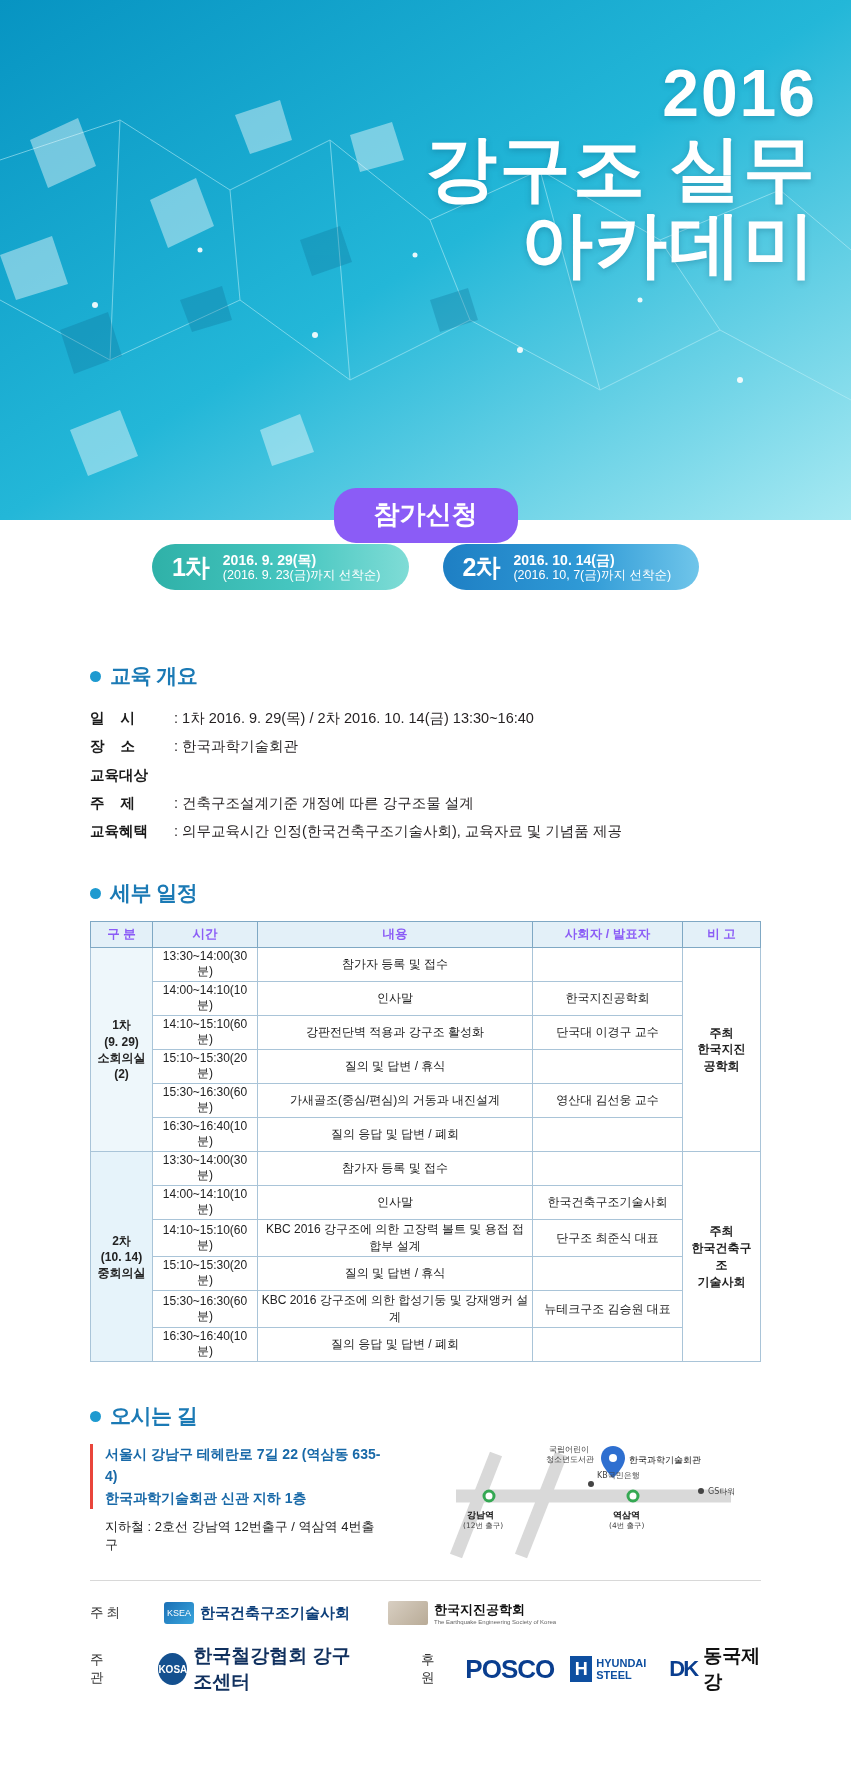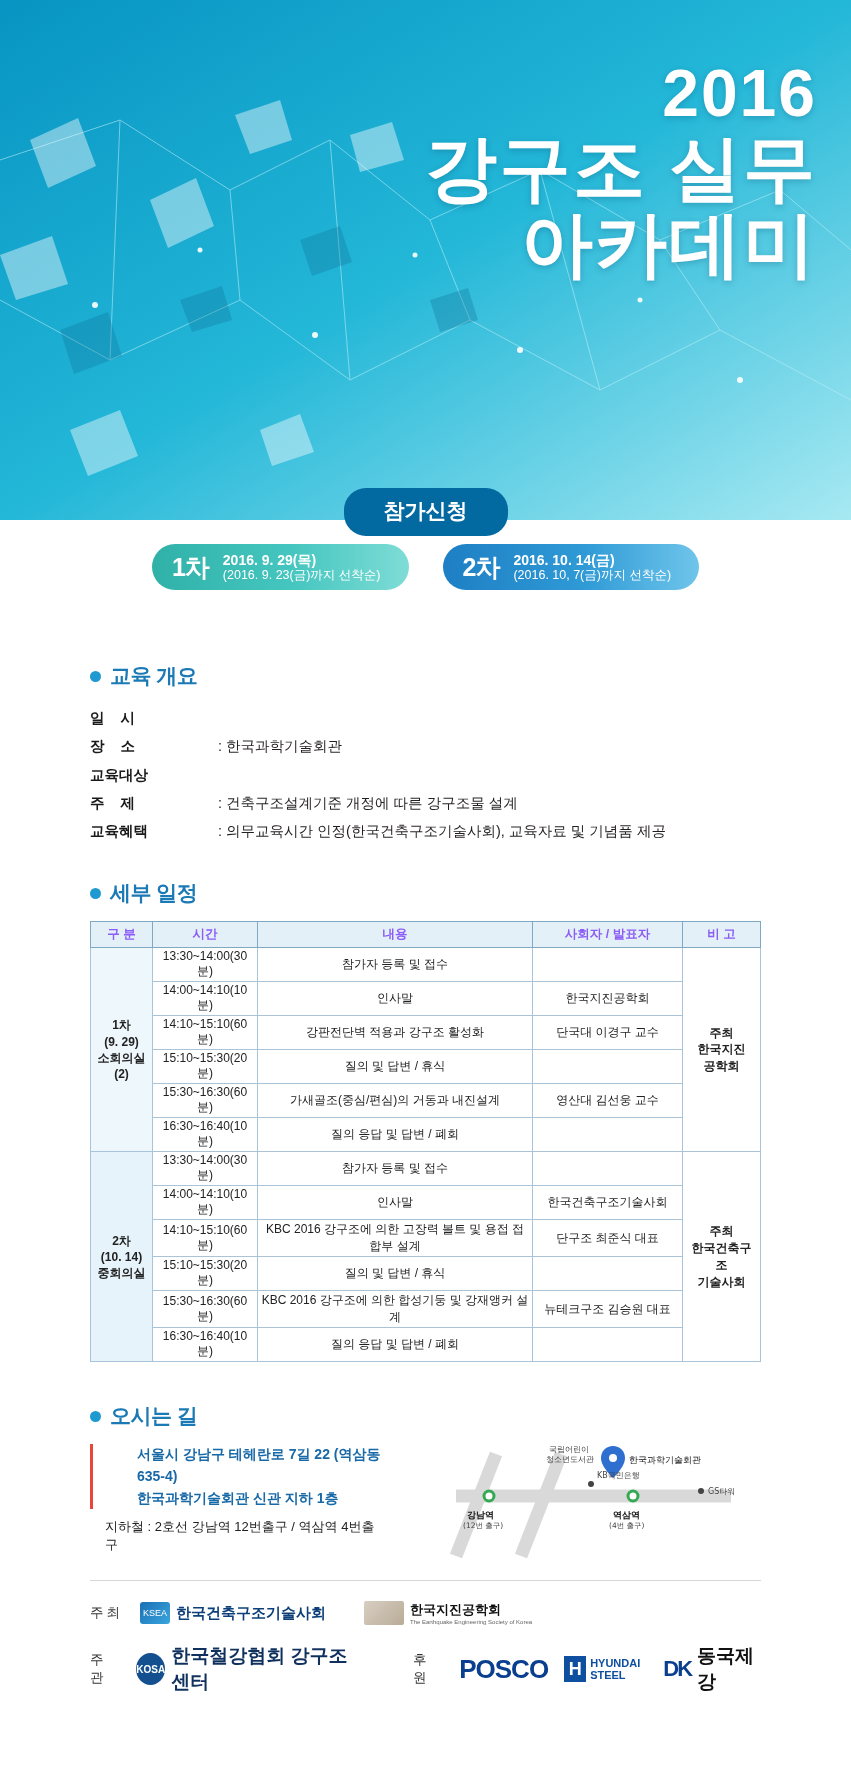--- a/index.html
+++ b/index.html
@@ -40,21 +40,21 @@
     font-size: 72px;
     font-weight: bold;
     letter-spacing: 2px;
   }
   .hero-l2 { margin-top: 4px; }
 
   
   .apply-wrap { position:relative; height:120px; background:#fff; }
   .apply-tab {
     position:absolute; left:50%; top:-32px; transform:translateX(-50%);
-    background:#0369a1; color:#fff; font-size:21px; font-weight:bold;
+    background:#8b5cf6; color:#fff; font-size:26px; font-weight:bold;
     padding:9px 40px 11px; border-radius:22px;
   }
   .round-badges { position:absolute; top:24px; left:0; width:100%; display:flex; justify-content:center; gap:34px; }
   .badge {
     position:relative; display:flex; align-items:center;
     height:46px; padding-right:22px;
     border-radius:24px;
     color:#fff;
   }
   .badge.c1 { background:linear-gradient(90deg,#2fb1a8 0%, #46c6c0 55%, #7fdcd6 100%); }
@@ -66,21 +66,21 @@
   .badge-d1 { font-size:14px; font-weight:bold; }
   .badge-d2 { font-size:12.5px; }
 
   
   .body { padding: 0 90px; }
   .sec-title { display:flex; align-items:center; gap:9px; margin-top:22px; margin-bottom:14px; }
   .dot { width:11px; height:11px; border-radius:50%; background:#1e9ad0; display:inline-block; }
   .sec-title h2 { font-size:21px; color:#1b7ab5; font-weight:bold; letter-spacing:-0.5px; }
 
   .info-table { font-size:14.5px; line-height:1.95; }
-  .info-row { display:flex;gap:44px; }
+  .info-row { display:flex; }
   .info-key { width:84px; font-weight:bold; color:#1a1a1a; letter-spacing:6px; }
   .info-key.wide { letter-spacing:0px; }
   .info-val { flex:1; }
 
   
   table.sched { width:100%; border-collapse:collapse; font-size:12px; }
   table.sched th {
     background:#e3f0f8; border:1px solid #7fa8c4; color:#8b5cf6;
     font-weight:bold; height:26px; font-size:12.5px;
   }
@@ -91,31 +91,31 @@
   td.g1 { background:#eef7fb; font-weight:bold; line-height:1.35; }
   td.g2 { background:#e6f3fa; font-weight:bold; line-height:1.35; }
   td.host { background:#ffffff; font-weight:bold; color:#b0462a; line-height:1.4; }
   td.host2 { background:#ffffff; font-weight:bold; color:#b0462a; line-height:1.4; }
   td.time { width:105px;margin-top:24px; }
 
   
   .dir-wrap { display:flex; gap:16px; margin-top:6px; }
   .dir-left { width:380px; }
   .dir-bar { border-left:3px solid #e9453b; padding-left:12px; }
-  .dir-addr { font-size:14px; font-weight:bold; color:#1869a8; line-height:1.55;margin-left:32px; }
+  .dir-addr { font-size:14px; font-weight:bold; color:#1869a8; line-height:1.55; }
   .dir-sub { font-size:13px; margin-top:9px; color:#222; padding-left:15px; }
   .dir-note { font-size:11.5px; margin-top:5px; color:#444; padding-left:15px; }
   .dir-note b { color:#e9453b; }
   .map { flex:1; position:relative; height:110px; }
 
   
   .divider { border-top:1px solid #d8d8d8; margin:26px 0 20px; }
   .foot-row { display:flex; align-items:center; gap:16px; margin-bottom:18px; }
   .foot-label { font-size:13.5px; color:#333; width:34px; letter-spacing:3px; }
-  .logo { display:flex; align-items:center; gap:6px; }
+  .logo { display:flex; align-items:center; gap:6px;margin-left:24px; }
   .logo-txt { font-weight:bold; }
   .kaa-mark { width:30px; height:22px; background:linear-gradient(135deg,#1a6fb5,#3aa6dd); border-radius:3px; display:flex; align-items:center; justify-content:center; color:#fff; font-size:9px; }
   .eeq-mark { width:40px; height:24px; background:linear-gradient(135deg,#d8cfc2,#b8ab97); border-radius:2px; }
   .circle-mark { width:32px; height:32px; border-radius:50%; background:#14508f; color:#fff; display:flex; align-items:center; justify-content:center; font-size:10px; font-weight:bold; }
   .posco { font-size:26px; font-weight:bold; color:#0a3e8f; letter-spacing:-1px; }
   .hyundai { display:flex; align-items:center; gap:4px; }
   .h-mark { width:22px; height:26px; background:#0e4fa0; color:#fff; font-weight:bold; font-size:18px; display:flex; align-items:center; justify-content:center; }
   .h-txt { font-size:11px; font-weight:bold; color:#0e4fa0; line-height:1.1; }
   .dk { display:flex; align-items:center; gap:6px;margin-left:7px; }
   .dk-mark { font-size:22px; font-weight:bold; color:#0a3e8f; letter-spacing:-2px; }
@@ -197,20 +197,21 @@
 
   <div class="body">
 
     <div class="sec-title">
       <span class="dot"></span>
       <h2>교육 개요</h2>
     </div>
     <div class="info-table">
       <div class="info-row">
         <div class="info-key">일 시</div>
+        <div class="info-val">: <span>1차 2016. 9. 29(목) / 2차 2016. 10. 14(금)  13:30~16:40</span></div>
       </div>
       <div class="info-row">
         <div class="info-key">장 소</div>
         <div class="info-val">: <span>한국과학기술회관</span></div>
       </div>
       <div class="info-row">
         <div class="info-key wide">교육대상</div>
       </div>
       <div class="info-row">
         <div class="info-key">주 제</div>

